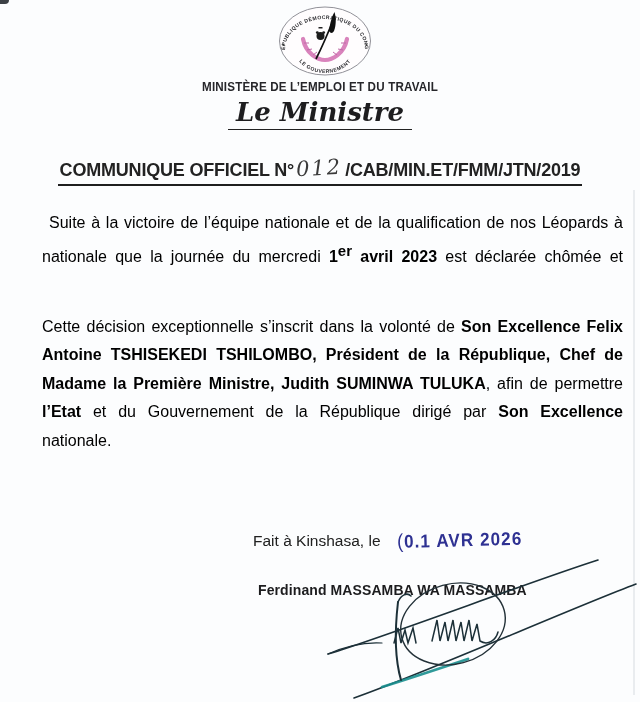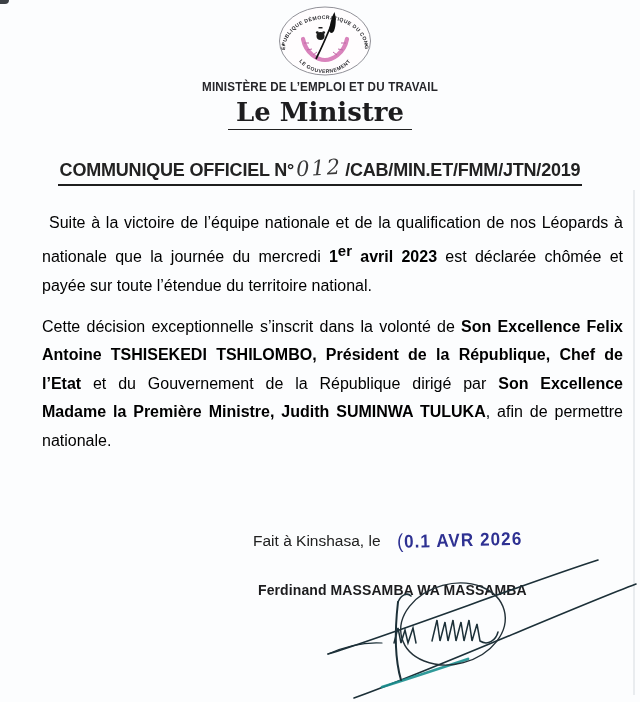--- a/index.html
+++ b/index.html
@@ -14,21 +14,21 @@
   .seal { position:absolute; left:277px; top:5px; width:96px; height:72px; }
   .sealtext { fill:#2c2c30; font-family:"Liberation Sans", sans-serif; font-weight:bold; letter-spacing:0.45px; }
 
   .ministry {
     position:absolute; top:79px; left:0; width:640px; text-align:center;
     font-weight:bold; font-size:13.5px; letter-spacing:0.2px; color:#26262a;
     transform:scaleX(0.86);
   }
   .minister {
     position:absolute; top:97px; left:0; width:640px; text-align:center;
-    font-family:"DejaVu Serif", serif; font-weight:bold;
+    font-family:"DejaVu Serif", serif; font-style:italic; font-weight:bold;
     font-size:26px; color:#1d1d1f;
   }
   .minister .u { display:inline-block; border-bottom:1.6px solid #222; padding:0 8px 2px; }
 
   .doc-title { position:absolute; top:157px; left:0; width:640px; text-align:center; }
   .doc-title .inner {
     display:inline-block; border-bottom:2.5px solid #1f1f1f; padding:0 2px 3px;
     font-weight:bold; font-size:18px; letter-spacing:-0.2px; color:#222; white-space:nowrap;
   }
   .hand {
@@ -107,27 +107,26 @@
   </div>
 
   <div class="doc-title">
     <span class="inner"><span>COMMUNIQUE OFFICIEL N°</span><span class="hand">012</span><span>/CAB/MIN.ET/FMM/JTN/2019</span>
     </span>
   </div>
 
   <div class="para para1">
       <div class="tline"><span>Suite à la victoire de l’équipe nationale et de la qualification de nos Léopards à</span></div>
       <div class="tline"><span>nationale que la journée du mercredi </span><span class="b">1</span><span class="b sup">er</span><span class="b"> avril 2023</span><span> est déclarée chômée et</span></div>
-      <div class="tline tlast"><span>payée sur toute l’étendue du territoire national.</span></div>
     </div>
   <div class="para para2">
       <div class="tline"><span>Cette décision exceptionnelle s’inscrit dans la volonté de </span><span class="b">Son Excellence Felix</span></div>
       <div class="tline"><span class="b">Antoine TSHISEKEDI TSHILOMBO, Président de la République, Chef de</span></div>
+      <div class="tline"><span class="b">Madame la Première Ministre, Judith SUMINWA TULUKA</span><span>, afin de permettre</span></div>
       <div class="tline"><span class="b">l’Etat</span><span> et du Gouvernement de la République dirigé par </span><span class="b">Son Excellence</span></div>
-      <div class="tline"><span class="b">Madame la Première Ministre, Judith SUMINWA TULUKA</span><span>, afin de permettre</span></div>
       <div class="tline tlast"><span>nationale.</span></div>
     </div>
 
   <div class="fait">
     <span>Fait à Kinshasa, le</span>
     <span class="stamp"><span class="stamp-mark">(</span><span>0.1 AVR 2026</span></span>
   </div>
 
   <div class="signatory">Ferdinand MASSAMBA WA MASSAMBA</div>
 

